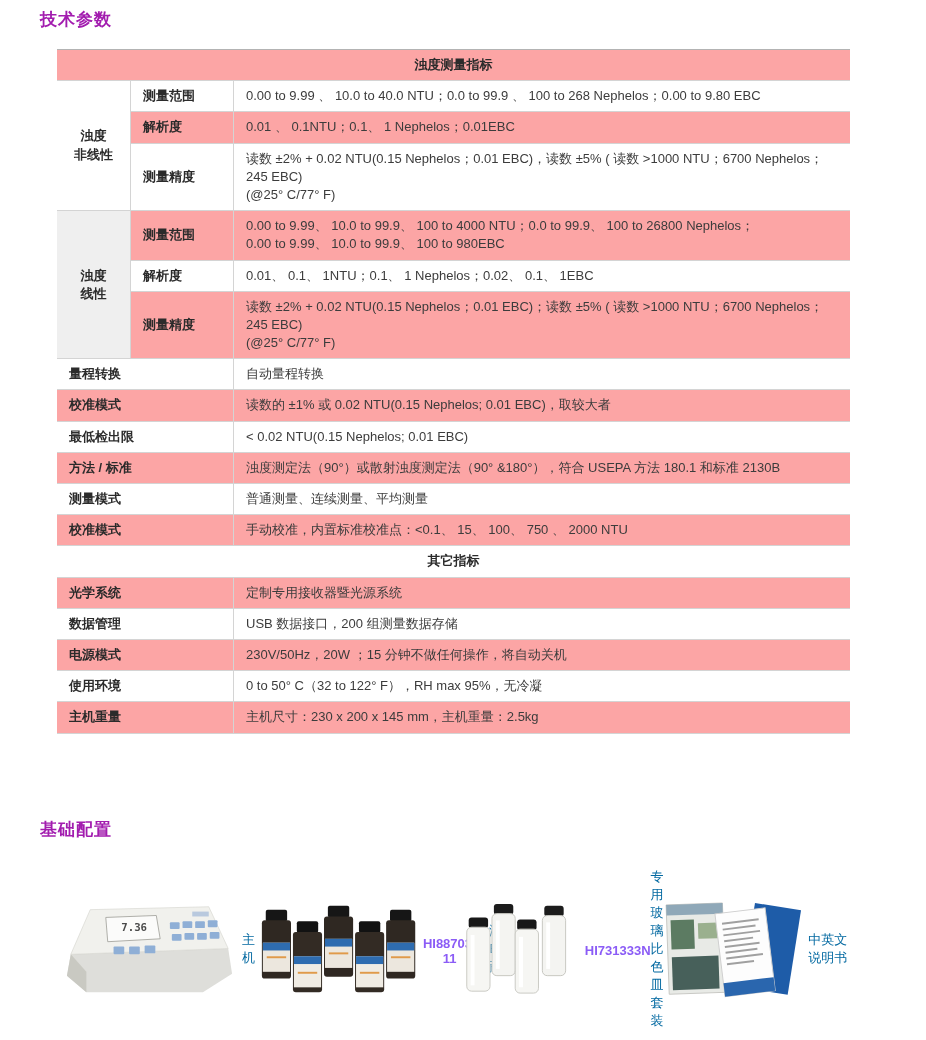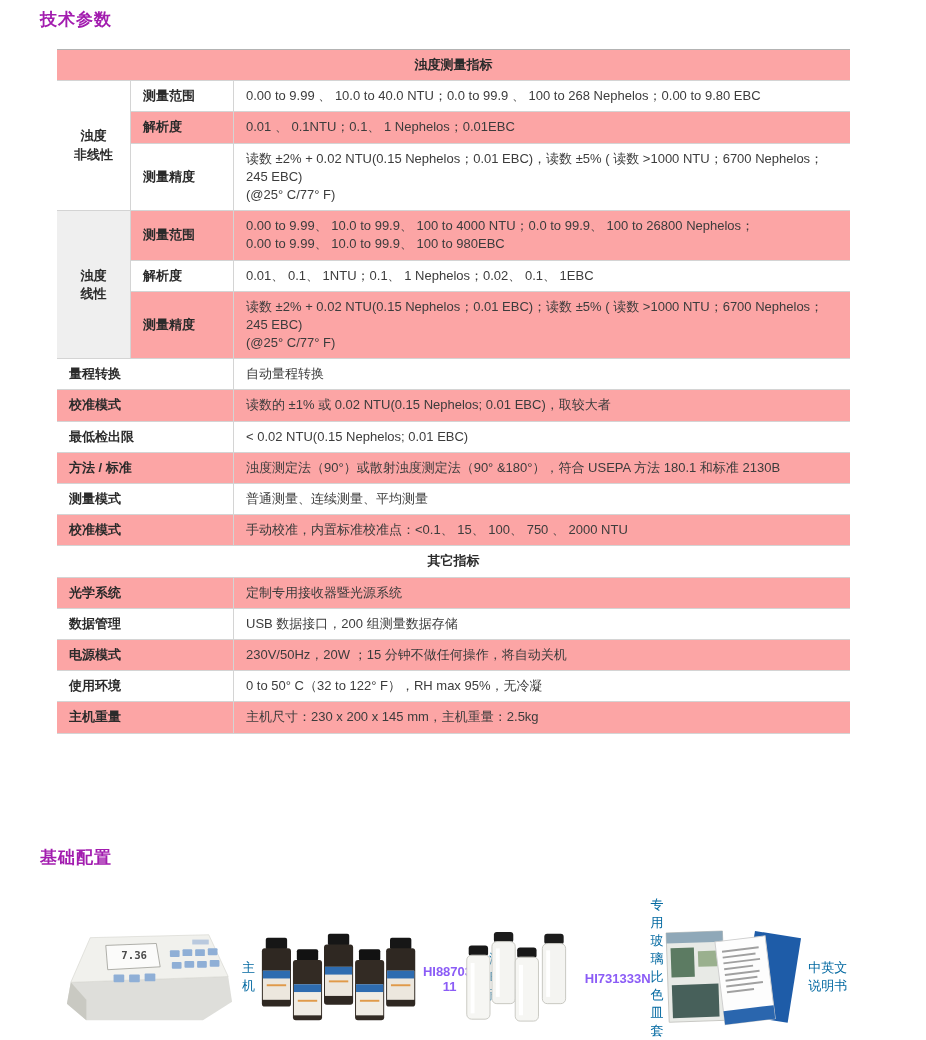--- a/index.html
+++ b/index.html
@@ -42,21 +42,21 @@
     border-right:1px solid #d4d4d4;
     width:78px; padding-left:9px;
   }
   td.lbl2 {
     font-weight:bold; color:#2b2b2b;
     border-right:1px solid #d4d4d4;
     width:127px; padding-left:9px;
   }
   td.val { white-space:pre-line;margin-top:44px; }
   
-  .basic-title { margin-top:112px; }
+  .basic-title { margin-top:84px; }
   .products {
     margin:22px 0 0 57px; width:793px;
     display:flex; justify-content:space-between;
   }
   .product { width:24%; display:flex; align-items:center; }
   .product .img-box { height:108px; display:flex; align-items:flex-end; justify-content:center; }
   .p-code { font-size:13px; font-weight:bold; color:#8b5cf6; margin-top:9px; text-align:center; min-height:15px; }
   .p-name { font-size:13px; color:#0369a1; margin-top:5px; text-align:center; }
 </style>
 </head>

